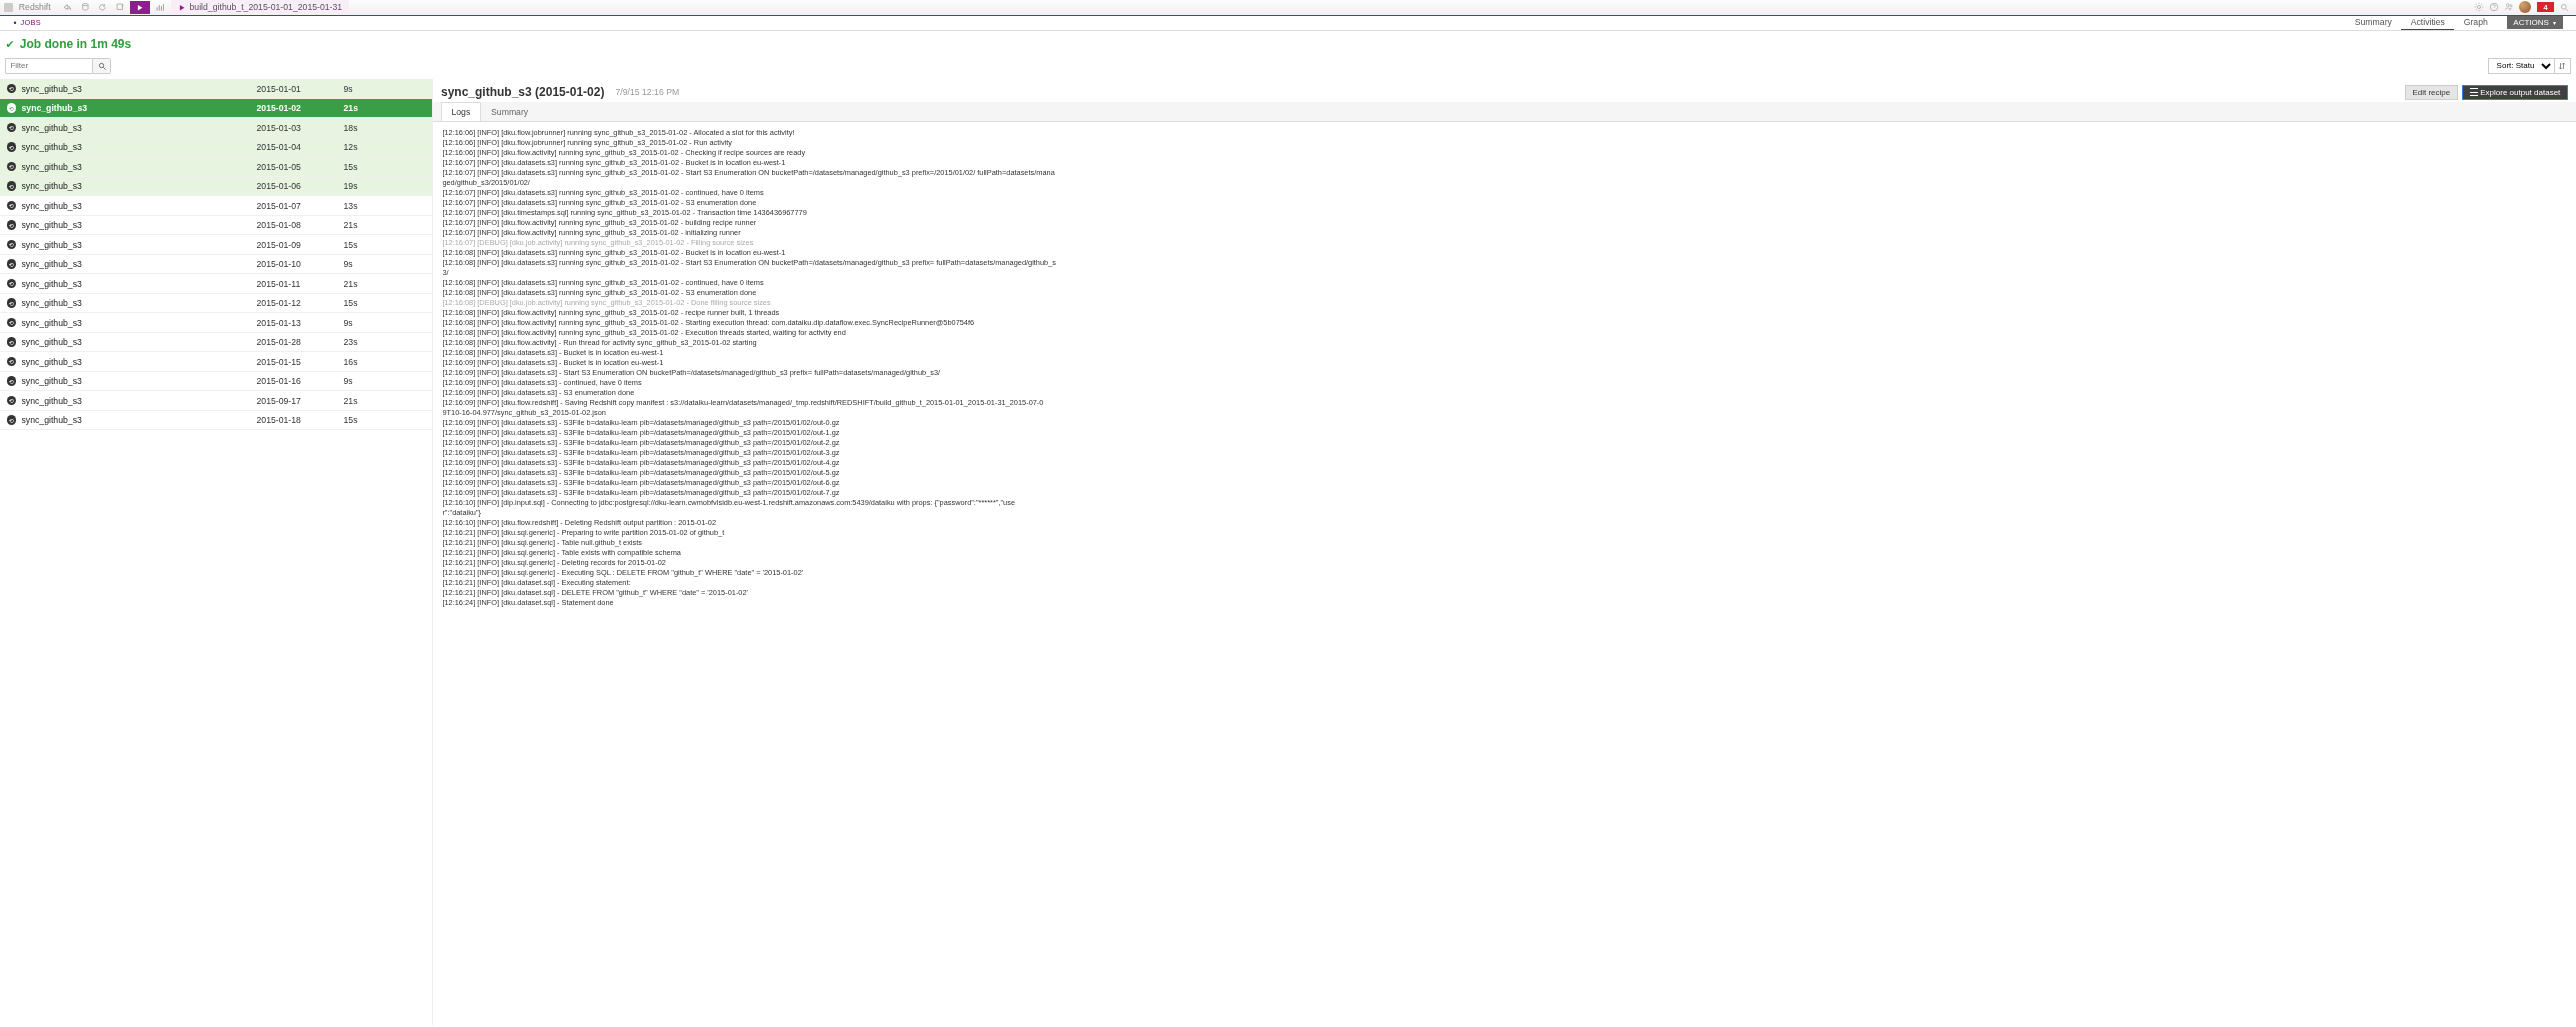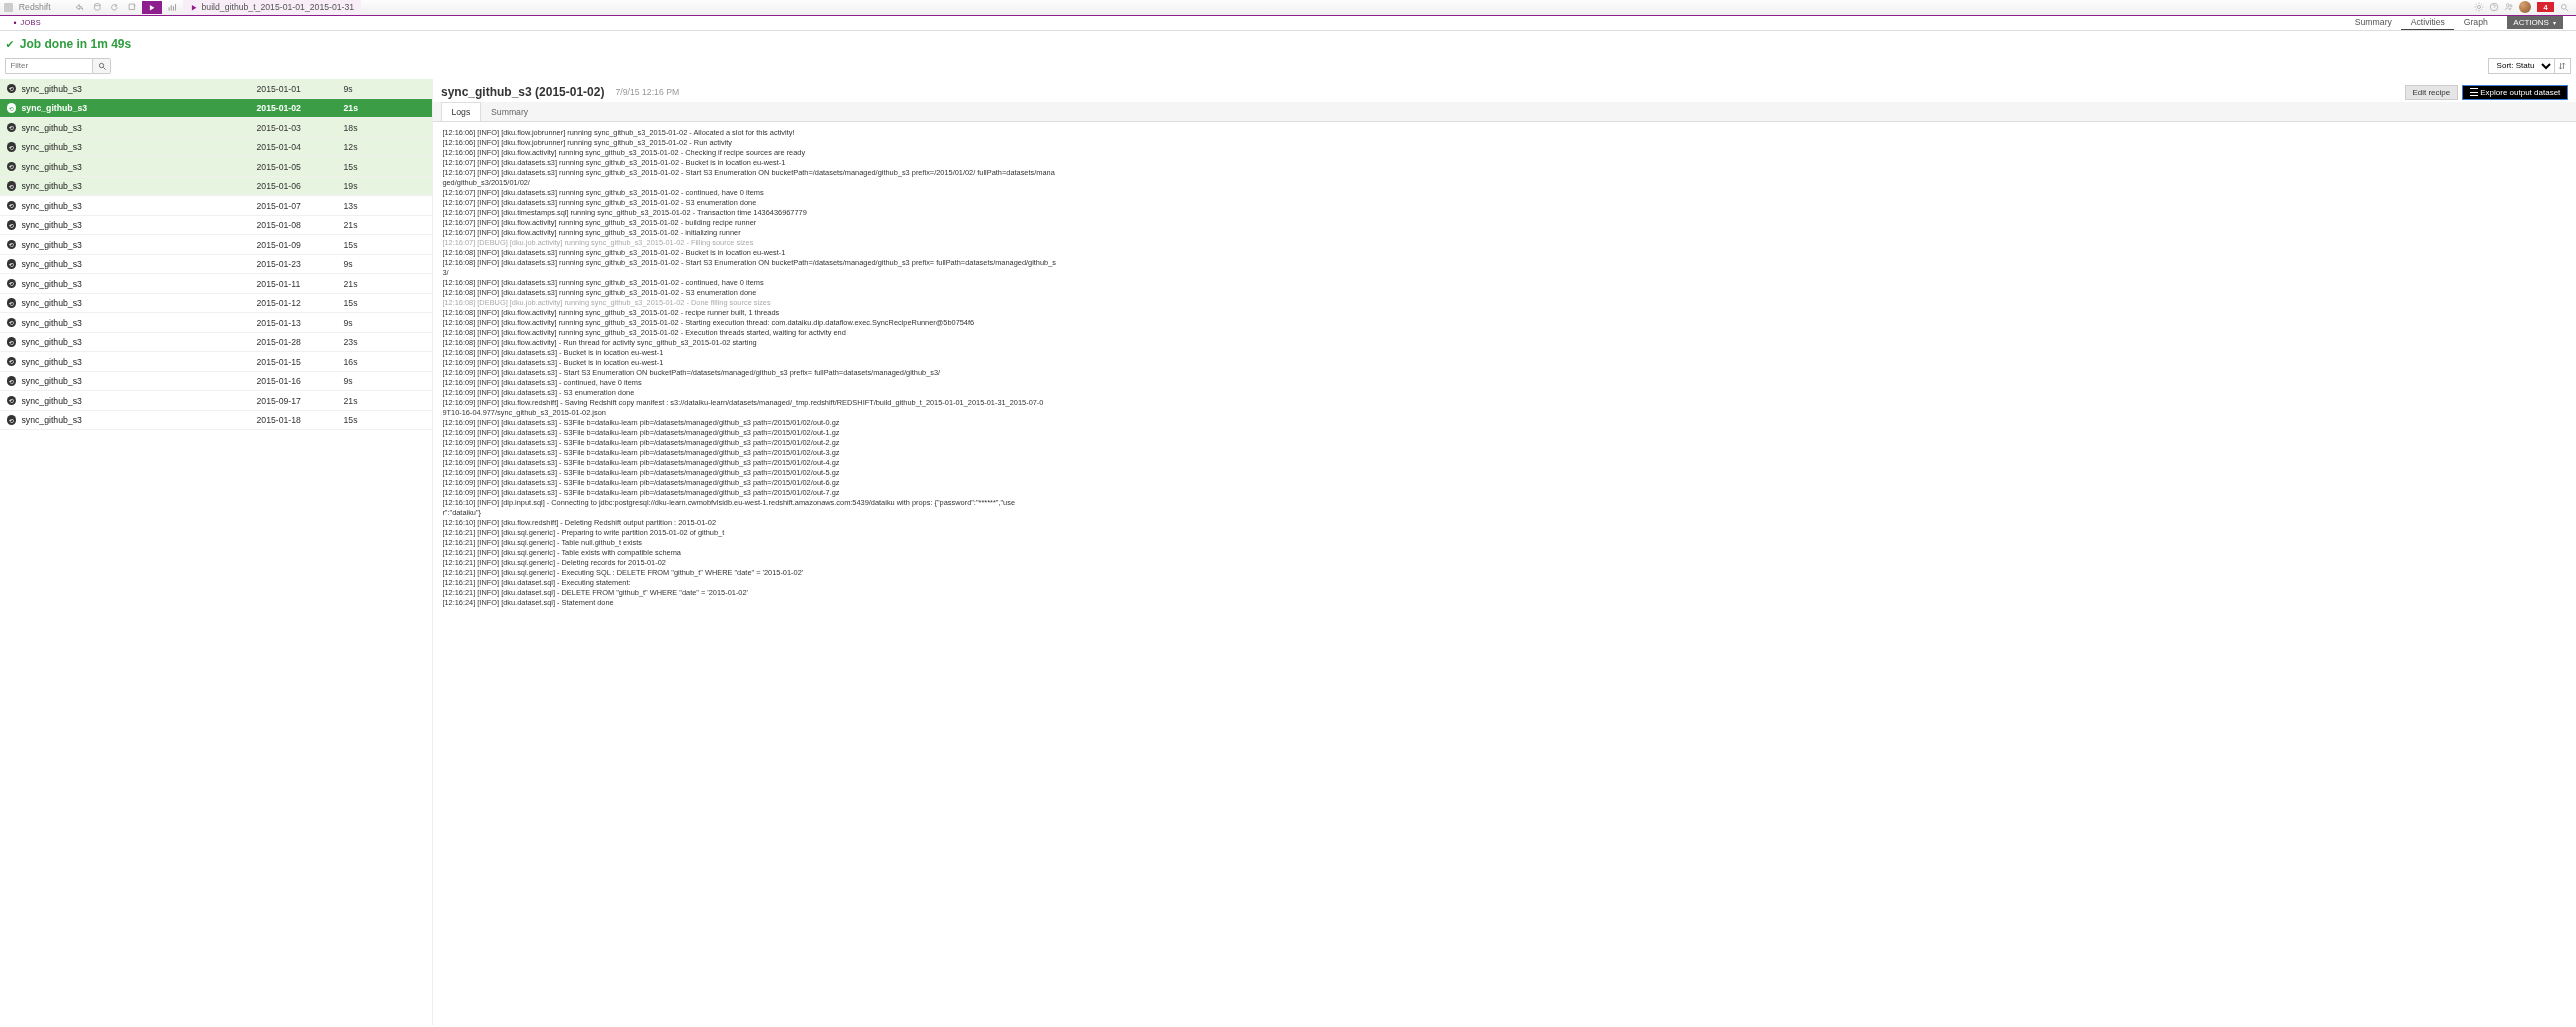--- a/index.html
+++ b/index.html
@@ -1,19 +1,19 @@
 <!DOCTYPE html>
 <html style="font-size:10.8px"><head>
 <meta charset="utf-8">
 <style>
 *{margin:0;padding:0;box-sizing:border-box;font-family:-apple-system,BlinkMacSystemFont,"Segoe UI",Helvetica,Arial,sans-serif}
 body{font-size:8.7px;color:#333;background:#fff}
 .topbar{height:15.5px;background:linear-gradient(#fdfdfd,#f0f0f0);border-bottom:1.3px solid #8e1e8e;display:flex;align-items:center;padding:0 4px}
 .topbar .logo{width:9.4px;height:9.4px;border-radius:1.3px;background:#ccc;margin-right:5.4px}
-.topbar .title{color:#888;font-size:8.7px;margin-right:20px}
+.topbar .title{color:#888;font-size:8.7px;margin-right:8px}
 .topbar .tb-icon{width:17.5px;height:13.4px;display:inline-flex;align-items:center;justify-content:center;color:#999;cursor:pointer}
 .topbar .run-btn{background:#8e1e8e;color:#fff;width:20px;height:13.4px;display:inline-flex;align-items:center;justify-content:center;margin:0 1.3px}
 .topbar .chart-btn{width:17.5px;height:13.4px;display:inline-flex;align-items:center;justify-content:center;color:#999}
 .topbar .crumb{display:inline-flex;align-items:center;height:14px;padding:0 6.7px;margin-left:2.7px;background:#f7eef7}
 .topbar .crumb .play{color:#8e1e8e;margin-right:4px}
 .topbar .crumb-text{color:#555}
 .topbar .spacer{flex:1}
 .topbar .right-icon{width:15px;height:13.4px;display:inline-flex;align-items:center;justify-content:center;color:#aaa;cursor:pointer}
 .topbar .avatar{width:12px;height:12px;border-radius:50%;background:radial-gradient(circle at 30% 30%,#d9a06b,#8a5a33);margin:0 2.7px}
 .topbar .badge{background:#d9232e;color:#fff;font-size:7.4px;font-weight:bold;padding:0.7px 6.7px;margin:0 2.7px}
@@ -45,21 +45,21 @@
 .row .rdur{color:#333;font-size:8.7px}
 .row.selected{background:#3b9e46!important;color:#fff}
 .row.selected .rname,.row.selected .rdate,.row.selected .rdur{color:#fff;font-weight:600}
 .row.selected .ric{background:#fff;color:#3b9e46}
 .right{flex:1;display:flex;flex-direction:column;overflow:hidden}
 .rhdr{display:flex;align-items:center;padding:5.4px 8px 2.7px 8px}
 .rhdr .rtitle{font-size:12px;font-weight:600;color:#333}
 .rhdr .rts{color:#999;font-size:8.7px;margin-left:11px}
 .rhdr .spacer{flex:1}
 .rhdr .btn{border:0.7px solid #ccc;background:#e5e5e5;padding:2px 6.7px;font-size:8px;margin-left:4px;cursor:pointer}
-.rhdr .btn.primary{background:#000000;color:#fff;border-color:#3b7dd8;display:inline-flex;align-items:center}
+.rhdr .btn.primary{background:#404040;color:#fff;border-color:#3b7dd8;display:inline-flex;align-items:center}
 .rhdr .btn.primary::before{content:"";display:inline-block;width:8px;height:8px;margin-right:2.7px;background:linear-gradient(#fff,#fff) 0 0/8px 1.3px no-repeat,linear-gradient(#fff,#fff) 0 3.4px/8px 1.3px no-repeat,linear-gradient(#fff,#fff) 0 6.7px/8px 1.3px no-repeat}
 .rtabs{display:flex;padding:0 8px;border-bottom:0.7px solid #ddd;background:#f5f5f5}
 .rtabs .rtab{padding:4px 9.4px;font-size:8.7px;color:#666;cursor:pointer;border:0.7px solid transparent;border-bottom:none;margin-bottom:-0.7px}
 .rtabs .rtab.active{background:#fff;border-color:#ddd;color:#333}
 .logs{flex:1;overflow:auto;padding:6.7px 9.4px;font-family:Menlo,Consolas,monospace;font-size:7.4px;line-height:1.35;color:#333;white-space:pre}
 .logs .debug{color:#aaa}
 svg{display:block}
 </style>
 </head>
 <body>
@@ -220,21 +220,21 @@
       </div>
       <div class="row">
         <span class="ric">⟲</span>
         <span class="rname">sync_github_s3</span>
         <span class="rdate">2015-01-09</span>
         <span class="rdur">15s</span>
       </div>
       <div class="row">
         <span class="ric">⟲</span>
         <span class="rname">sync_github_s3</span>
-        <span class="rdate">2015-01-23</span>
+        <span class="rdate">2015-01-10</span>
         <span class="rdur">9s</span>
       </div>
       <div class="row">
         <span class="ric">⟲</span>
         <span class="rname">sync_github_s3</span>
         <span class="rdate">2015-01-11</span>
         <span class="rdur">21s</span>
       </div>
       <div class="row">
         <span class="ric">⟲</span>

